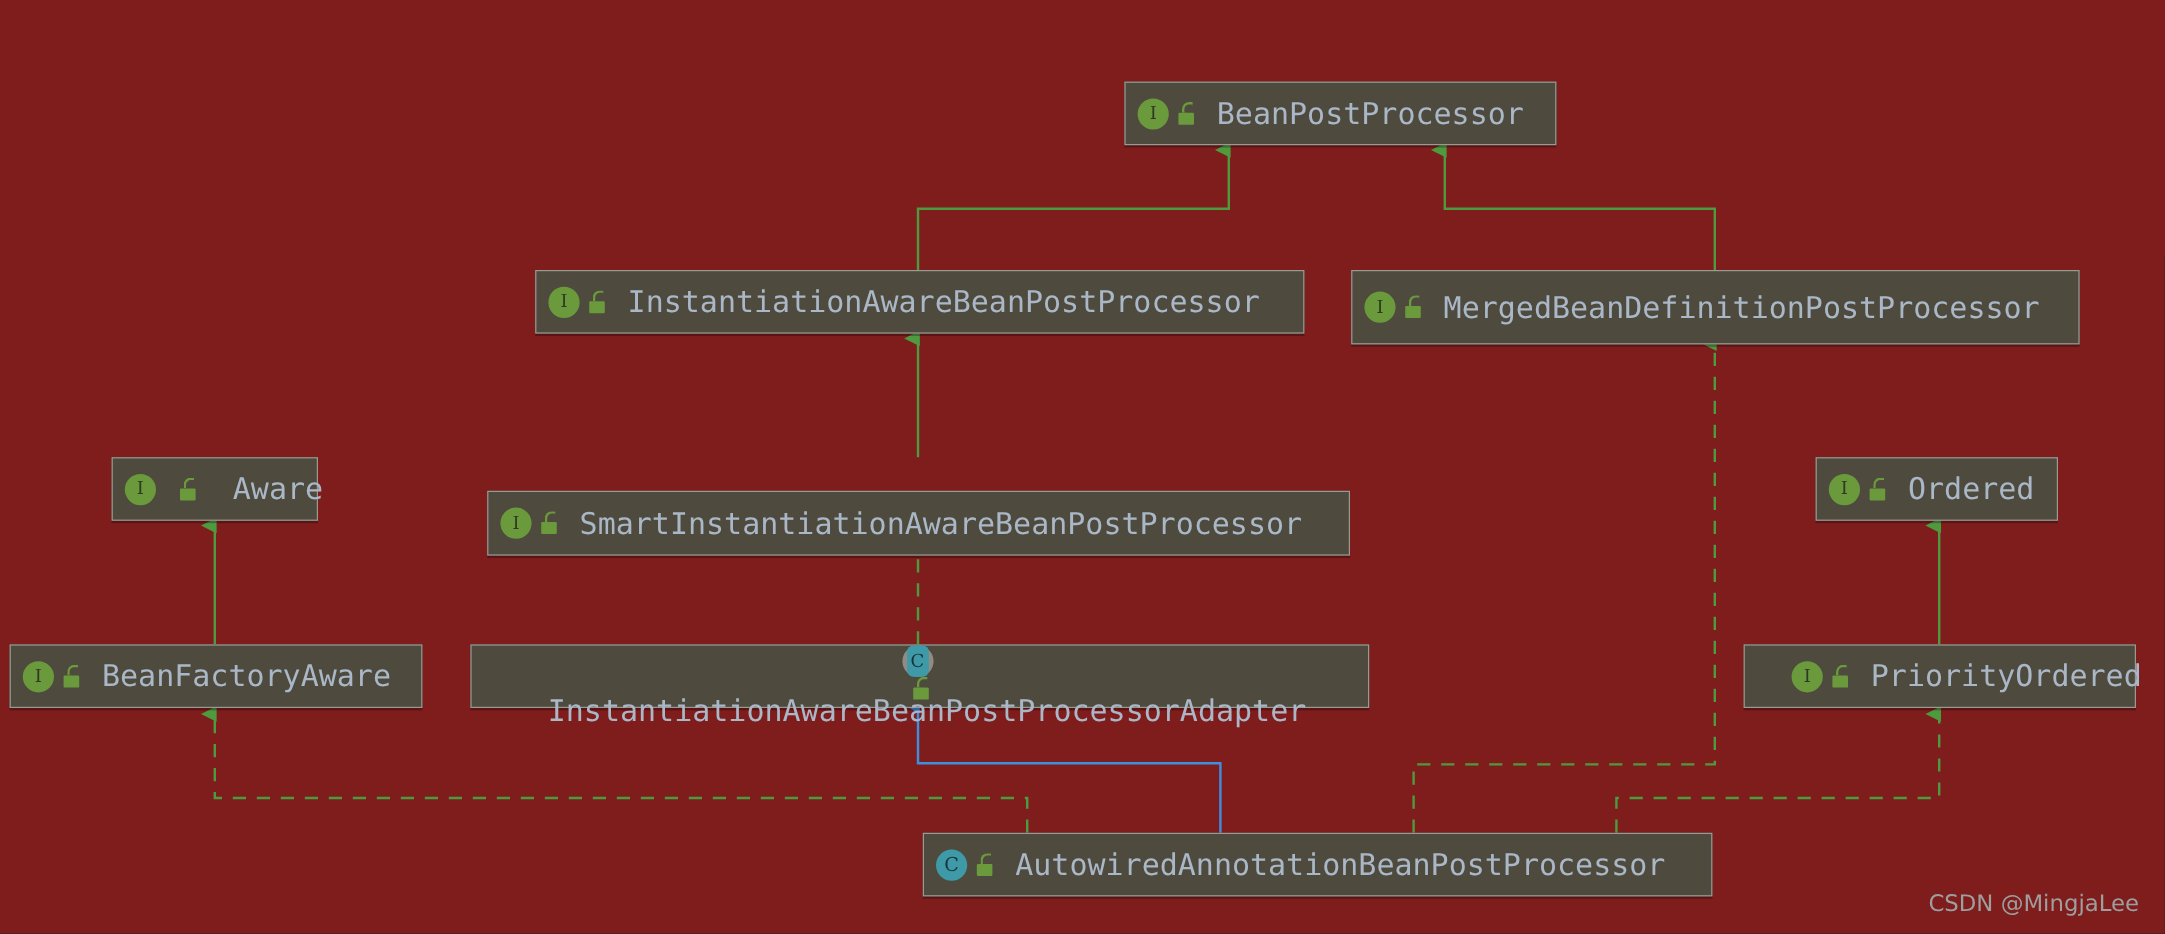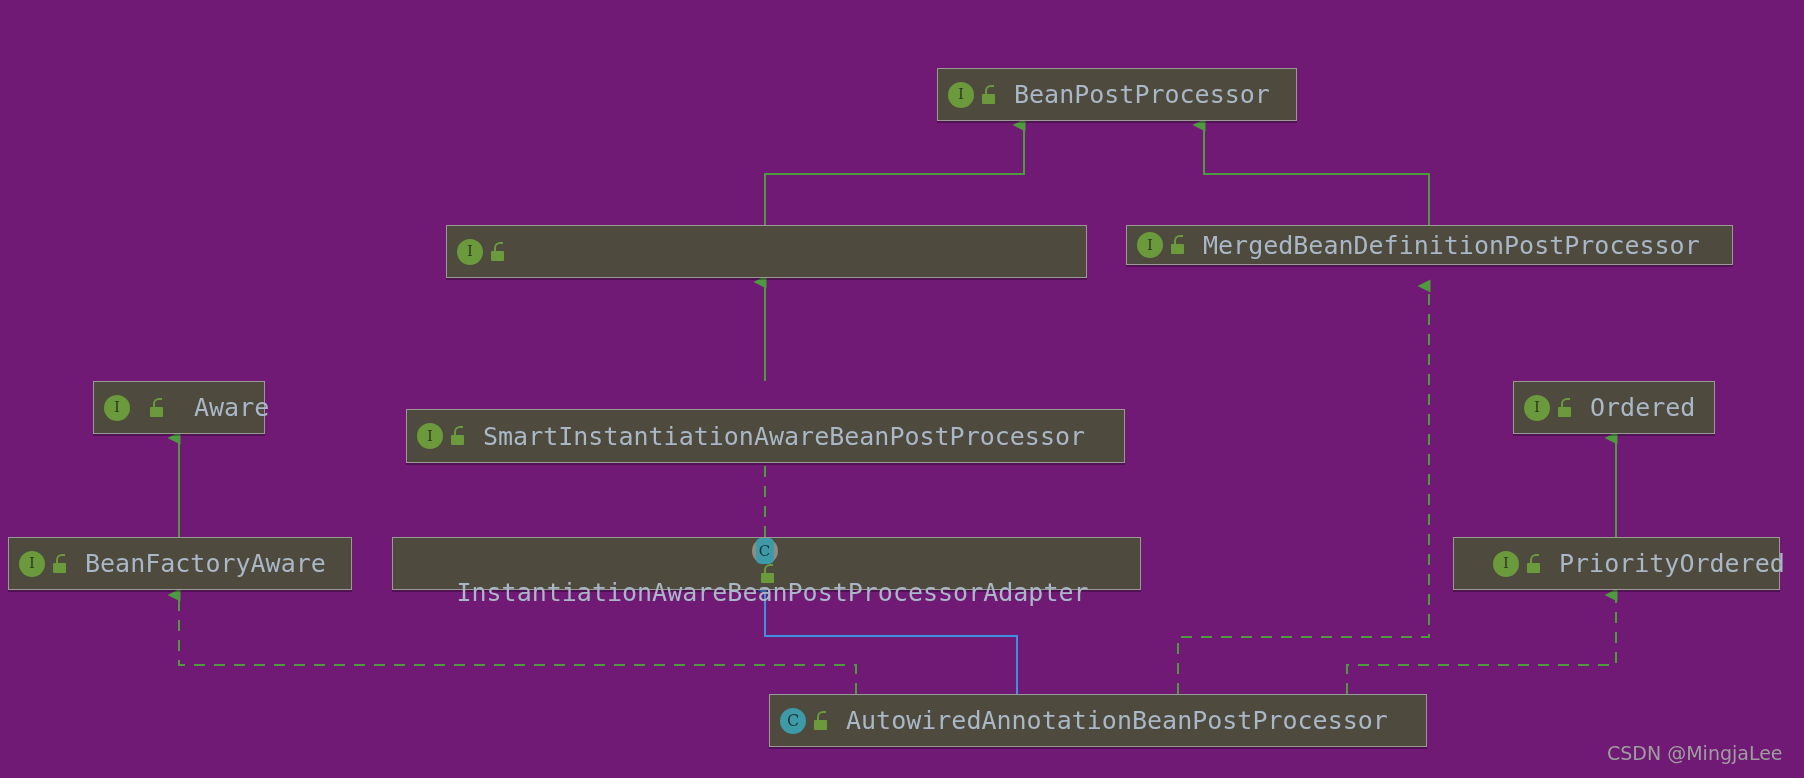--- a/index.html
+++ b/index.html
@@ -5,21 +5,21 @@
 <style>
   html, body {
     margin: 0;
     padding: 0;
     background: #2b2b2b;
   }
   #stage {
     position: relative;
     width: 1804px;
     height: 778px;
-    background: #701a75;
+    background: #7f1d1d;
     overflow: hidden;
     font-family: "DejaVu Sans Mono", "Liberation Mono", monospace;
   }
   #edges {
     position: absolute;
     left: 0; top: 0;
     width: 1804px;
     height: 778px;
     pointer-events: none;
   }
@@ -175,22 +175,23 @@
           <span class="body"></span>
         </span>
         <span class="node-label">BeanPostProcessor</span>
       </div>
       <div class="node" style="left: 446px; top: 225px; width: 641px; height: 53px;">
         <span class="ico-iface"></span>
         <span class="ico-lock">
           <span class="shackle"></span>
           <span class="body"></span>
         </span>
-      </div>
-      <div class="node" style="left: 1126px; top: 225px; width: 607px; height: 40px;">
+        <span class="node-label">InstantiationAwareBeanPostProcessor</span>
+      </div>
+      <div class="node" style="left: 1126px; top: 225px; width: 607px; height: 62px;">
         <span class="ico-iface"></span>
         <span class="ico-lock">
           <span class="shackle"></span>
           <span class="body"></span>
         </span>
         <span class="node-label">MergedBeanDefinitionPostProcessor</span>
       </div>
       <div class="node" style="left: 93px; top: 381px; width: 172px; height: 53px; gap: 12px;">
         <span class="ico-iface"></span>
         <span class="ico-lock">

